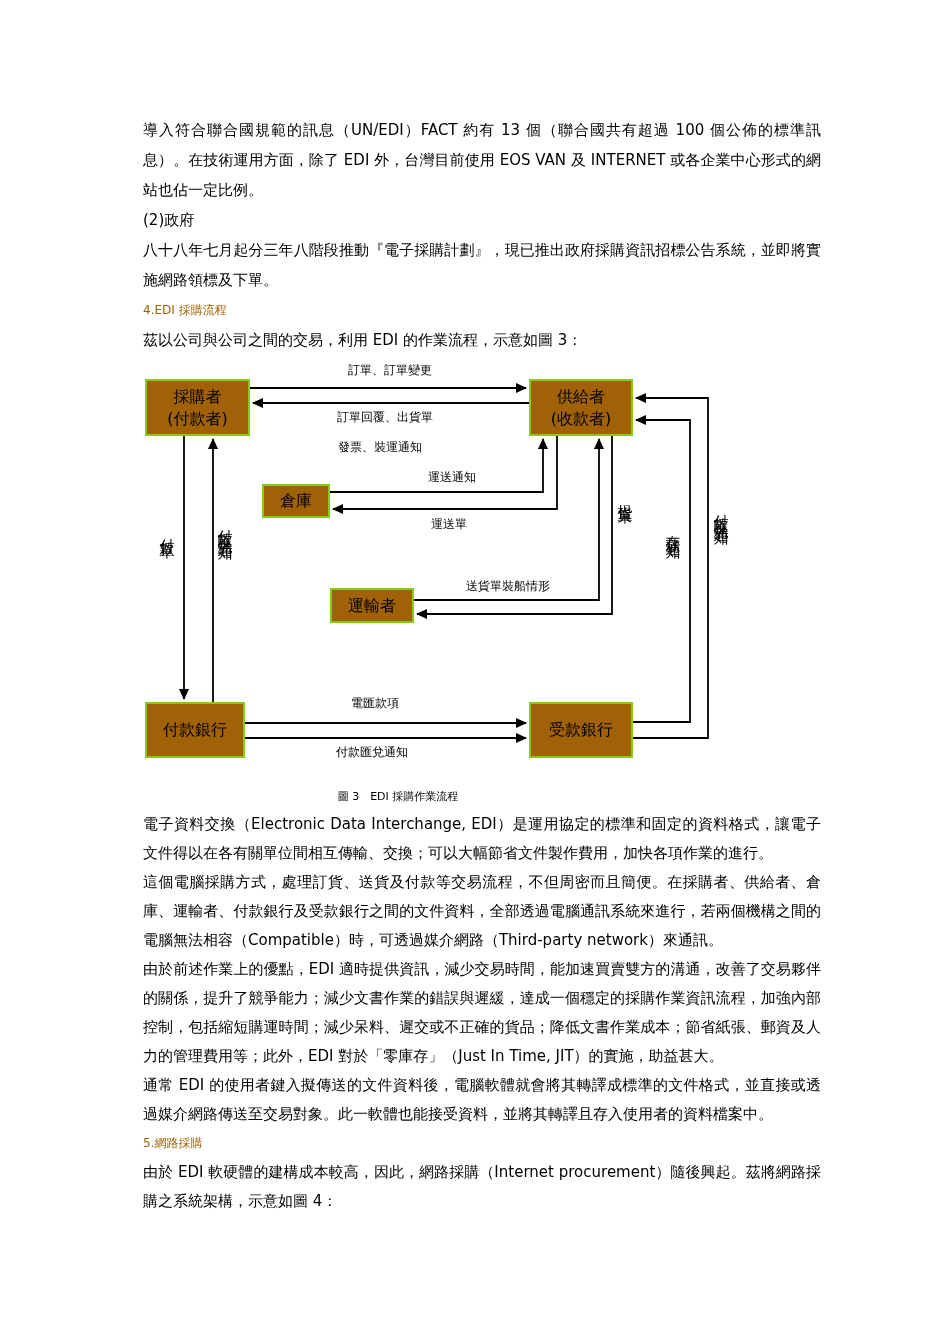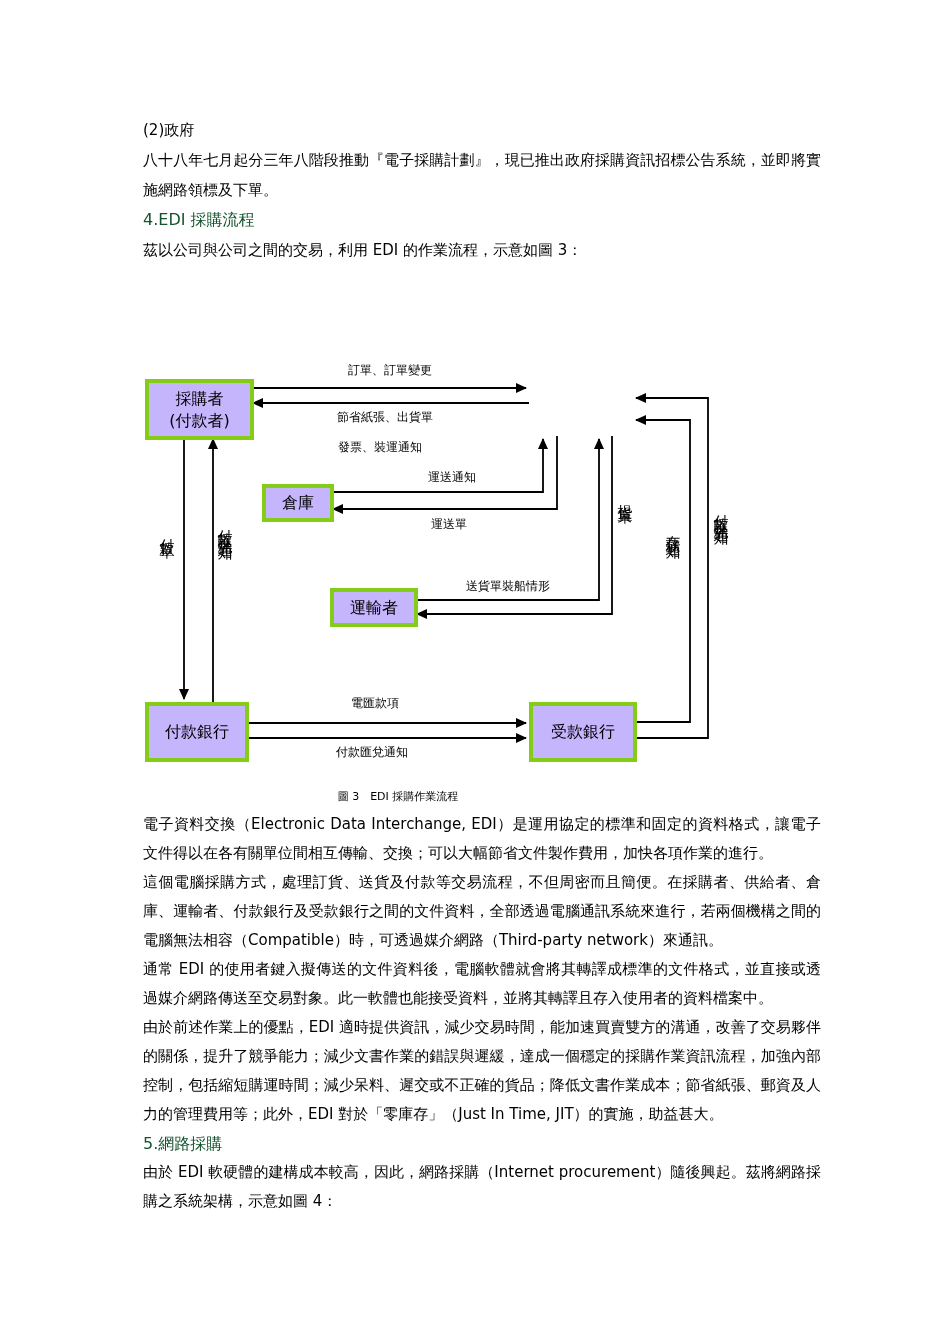--- a/index.html
+++ b/index.html
@@ -8,29 +8,29 @@
     font-family:"DejaVu Sans","Liberation Sans",sans-serif;
     color:#000;overflow:hidden;
   }
   .text-block{
     position:absolute;left:143px;width:678px;
     font-size:15px;text-align:justify;
   }
   .text-block p{margin:0;line-height:30px;}
   #lower-text p{line-height:29px;}
   .red-heading{
-    margin:0;font-size:16px;font-weight:normal;
-    color:#14532d;line-height:30px;text-align:left;
+    margin:0;font-size:12px;font-weight:normal;
+    color:#a16207;line-height:30px;text-align:left;
   }
   #lower-text .red-heading{line-height:29px;}
   
   .diagram{position:absolute;left:0;top:355px;width:950px;height:430px;}
   .diagram svg{position:absolute;left:0;top:0;}
   .node{
-    position:absolute;border:4px solid #84cc16;background:#c4b5fd;
+    position:absolute;border:2px solid #84cc16;background:#a16207;
     display:flex;flex-direction:column;align-items:center;justify-content:center;
     font-size:16px;line-height:22px;text-align:center;white-space:nowrap;
   }
   .lbl{
     position:absolute;font-size:12px;white-space:nowrap;
     transform:translateX(-50%);line-height:17px;
   }
   .vlbl{
     position:absolute;font-size:15px;
     writing-mode:vertical-rl;text-orientation:upright;
@@ -38,20 +38,21 @@
   }
   .caption{
     position:absolute;left:398px;top:789px;transform:translateX(-50%);
     font-size:11px;white-space:nowrap;
   }
 </style>
 </head>
 <body>
 
 <div class="text-block" id="upper-text" style="top:115px;">
+  <p>導入符合聯合國規範的訊息（UN/EDI）FACT 約有 13 個（聯合國共有超過 100 個公佈的標準訊息）。在技術運用方面，除了 EDI 外，台灣目前使用 EOS VAN 及 INTERNET 或各企業中心形式的網站也佔一定比例。</p>
   <p>(2)政府</p>
   <p>八十八年七月起分三年八階段推動『電子採購計劃』，現已推出政府採購資訊招標公告系統，並即將實施網路領標及下單。</p>
   <h3 class="red-heading">4.EDI 採購流程</h3>
   <p>茲以公司與公司之間的交易，利用 EDI 的作業流程，示意如圖 3：</p>
 </div>
 
 <div class="diagram">
 
   <svg width="950" height="430" viewBox="0 0 950 430">
     <defs>
@@ -84,51 +85,55 @@
       <polyline points="633,367 690,367 690,65 636,65" marker-end="url(#ah)"></polyline>
 
       <polyline points="633,383 708,383 708,43 636,43" marker-end="url(#ah)"></polyline>
     </g>
   </svg>
 
   <div class="node" style="left:145px;top:24px;width:101px;height:53px;">
     <span>採購者</span>
     <span>(付款者)</span>
   </div>
+  <div class="node" style="left:529px;top:24px;width:100px;height:53px;">
+    <span>供給者</span>
+    <span>(收款者)</span>
+  </div>
   <div class="node" style="left:262px;top:129px;width:64px;height:30px;">
     <span>倉庫</span>
   </div>
   <div class="node" style="left:330px;top:233px;width:80px;height:31px;">
     <span>運輸者</span>
   </div>
   <div class="node" style="left:529px;top:347px;width:100px;height:52px;">
     <span>受款銀行</span>
   </div>
   <div class="node" style="left:145px;top:347px;width:96px;height:52px;">
     <span>付款銀行</span>
   </div>
 
   <div class="lbl" style="left:390px;top:7px;">訂單、訂單變更</div>
-  <div class="lbl" style="left:385px;top:54px;">節省紙張、出貨單</div>
+  <div class="lbl" style="left:385px;top:54px;">訂單回覆、出貨單</div>
   <div class="lbl" style="left:380px;top:84px;text-align:right;">發票、裝運通知</div>
   <div class="lbl" style="left:452px;top:114px;">運送通知</div>
   <div class="lbl" style="left:449px;top:161px;">運送單</div>
   <div class="lbl" style="left:508px;top:223px;">送貨單裝船情形</div>
   <div class="lbl" style="left:375px;top:340px;text-align:right;">電匯款項</div>
   <div class="lbl" style="left:372px;top:389px;">付款匯兌通知</div>
 
   <div class="vlbl" style="left:158px;top:172px;">付款單</div>
   <div class="vlbl" style="left:216px;top:163px;">付款匯兌通知</div>
   <div class="vlbl" style="left:616px;top:137px;">提貨單</div>
   <div class="vlbl" style="left:664px;top:168px;">存款通知</div>
   <div class="vlbl" style="left:712px;top:148px;">付款匯兌通知</div>
 </div>
 
 <div class="caption">圖 3　EDI 採購作業流程</div>
 
 <div class="text-block" id="lower-text" style="top:810px;">
   <p>電子資料交換（Electronic Data Interchange, EDI）是運用協定的標準和固定的資料格式，讓電子文件得以在各有關單位間相互傳輸、交換；可以大幅節省文件製作費用，加快各項作業的進行。</p>
   <p>這個電腦採購方式，處理訂貨、送貨及付款等交易流程，不但周密而且簡便。在採購者、供給者、倉庫、運輸者、付款銀行及受款銀行之間的文件資料，全部透過電腦通訊系統來進行，若兩個機構之間的電腦無法相容（Compatible）時，可透過媒介網路（Third-party network）來通訊。</p>
+  <p>由於前述作業上的優點，EDI 適時提供資訊，減少交易時間，能加速買賣雙方的溝通，改善了交易夥伴的關係，提升了競爭能力；減少文書作業的錯誤與遲緩，達成一個穩定的採購作業資訊流程，加強內部控制，包括縮短購運時間；減少呆料、遲交或不正確的貨品；降低文書作業成本；節省紙張、郵資及人力的管理費用等；此外，EDI 對於「零庫存」（Just In Time, JIT）的實施，助益甚大。</p>
   <p>通常 EDI 的使用者鍵入擬傳送的文件資料後，電腦軟體就會將其轉譯成標準的文件格式，並直接或透過媒介網路傳送至交易對象。此一軟體也能接受資料，並將其轉譯且存入使用者的資料檔案中。</p>
-  <p>由於前述作業上的優點，EDI 適時提供資訊，減少交易時間，能加速買賣雙方的溝通，改善了交易夥伴的關係，提升了競爭能力；減少文書作業的錯誤與遲緩，達成一個穩定的採購作業資訊流程，加強內部控制，包括縮短購運時間；減少呆料、遲交或不正確的貨品；降低文書作業成本；節省紙張、郵資及人力的管理費用等；此外，EDI 對於「零庫存」（Just In Time, JIT）的實施，助益甚大。</p>
   <h3 class="red-heading">5.網路採購</h3>
   <p>由於 EDI 軟硬體的建構成本較高，因此，網路採購（Internet procurement）隨後興起。茲將網路採購之系統架構，示意如圖 4：</p>
 </div>
 
 </body></html>

